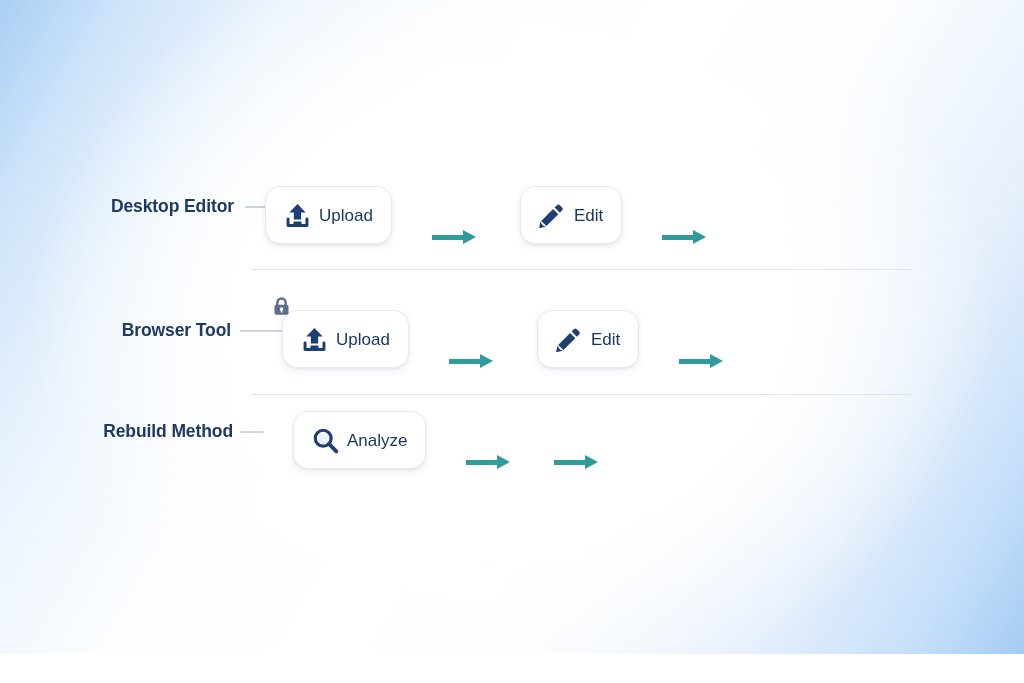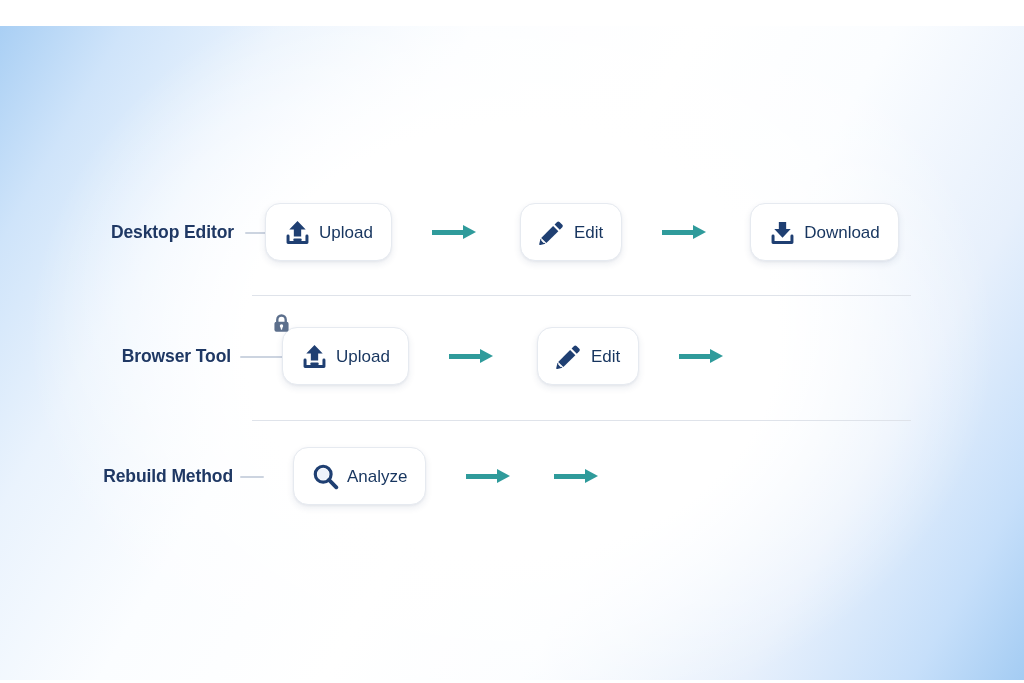--- a/index.html
+++ b/index.html
@@ -24,35 +24,34 @@
       linear-gradient(120deg,
         #a9cff4 0%,
         #cfe4fa 9%,
         #eaf3fd 20%,
         #fbfdff 34%,
         #ffffff 50%,
         #fbfdff 64%,
         #e7f0fc 80%,
         #c6dffa 92%,
         #a4ccf3 100%);
-    margin-top: 26px;
   }
 
   
   .row {
     position: absolute;
     left: 0;
     width: 1024px;
     height: 76px;
     display: flex;
     align-items: center;
   }
   .row-1 { top: 168px; }
   .row-2 { top: 292px; }
-  .row-3 { top: 412px; }
+  .row-3 { top: 393px; }
 
   .row-label {
     position: absolute;
     text-align: right;
     font-size: 17.5px;
     font-weight: bold;
     color: #1f3864;
     letter-spacing: -0.1px;
     white-space: nowrap;
     line-height: 1;
@@ -71,21 +70,21 @@
   .row-1 .label-connector { left: 245px; width: 22px; }
   .row-2 .label-connector { left: 240px; width: 43px; }
   .row-3 .label-connector { left: 240px; width: 24px; }
 
   
   .flow {
     position: absolute;
     top: 0;
     height: 76px;
     display: flex;
-    align-items: center;
+    align-items: flex-end;
     gap: 40px;
   }
   .row-1 .flow { left: 265px; }
   .row-2 .flow { left: 282px; }
   .row-3 .flow { left: 263px; padding-left: 30px; }
 
   
   .node {
     position: relative;
     display: flex;
@@ -202,29 +201,20 @@
           </svg>
         </span>
         <span class="node-label">Edit</span>
       </div>
 
       <div class="arrow">
         <span class="shaft"></span>
         <span class="head"></span>
       </div>
 
-      <div class="node">
-        <span class="node-icon">
-          <svg width="27" height="27" viewBox="0 0 28 28">
-            <path d="M14 19.4 L5.5 10.4 H10.2 V3.2 H17.8 V10.4 H22.5 Z" fill="#1f3f72"></path>
-            <path d="M4.2 17.6 V24.4 H23.8 V17.6" fill="none" stroke="#1f3f72" stroke-width="3.1" stroke-linecap="round" stroke-linejoin="round"></path>
-          </svg>
-        </span>
-        <span class="node-label">Download</span>
-      </div>
 
     </div>
   </div>
 
   <div class="divider divider-1"></div>
 
   <div class="row row-2">
     <div class="row-label">Browser Tool</div>
     <div class="label-connector"></div>
 

